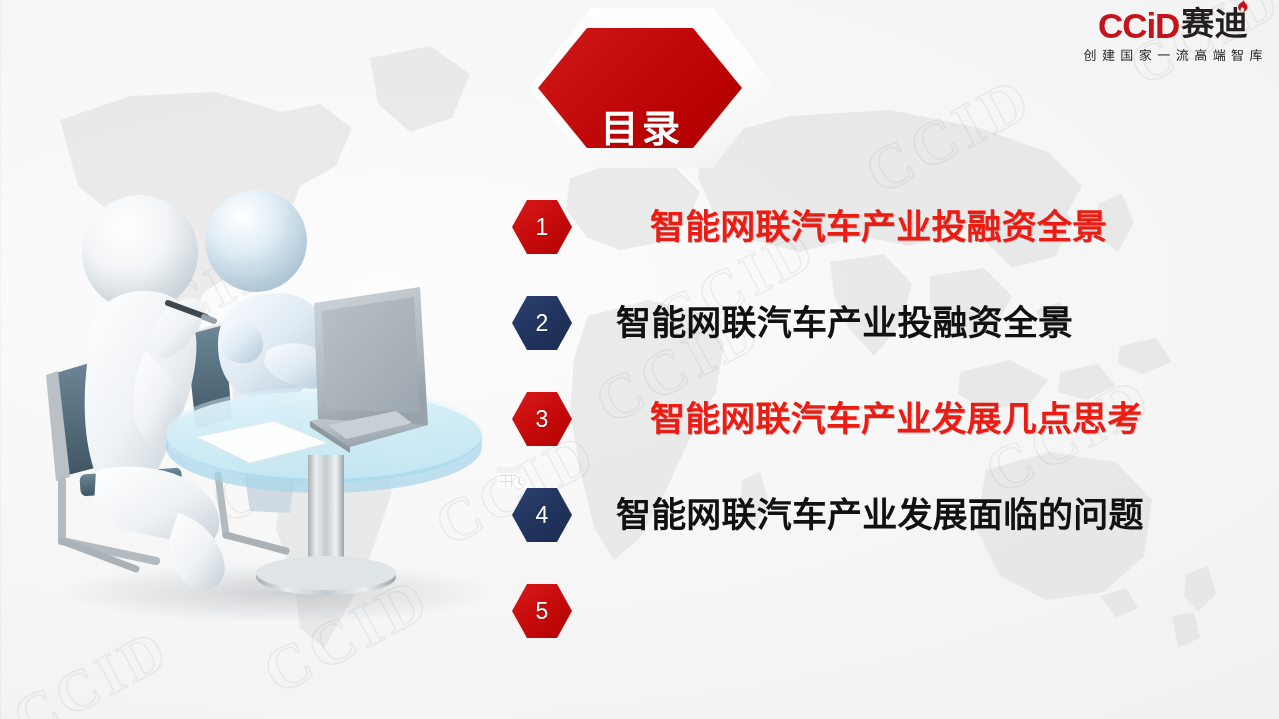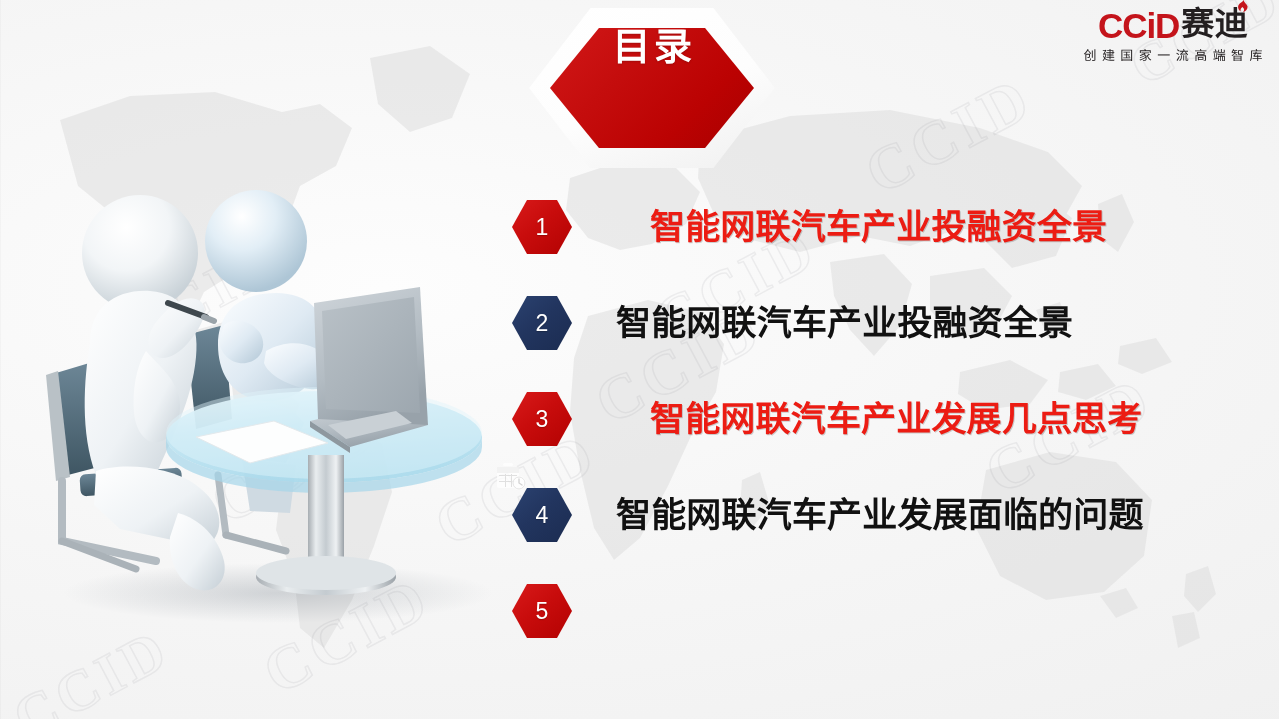--- a/index.html
+++ b/index.html
@@ -41,24 +41,24 @@
   .title-wrap{
     position:absolute;left:529px;top:8px;width:246px;height:160px;
   }
   .hex-outer{
     position:absolute;left:0;top:0;width:246px;height:160px;
     background:linear-gradient(160deg,#ffffff 0%,#fdfdfd 55%,#f0f0f0 100%);
     clip-path:polygon(25% 0%,75% 0%,100% 50%,75% 100%,25% 100%,0% 50%);
     filter:drop-shadow(2px 5px 6px rgba(110,110,115,.30));
   }
   .hex-inner{
-    position:absolute;left:21px;top:20px;width:204px;height:120px;
+    position:absolute;left:9px;top:20px;width:204px;height:120px;
     background:linear-gradient(135deg,#d21818 0%,#c50d0d 35%,#bb0202 70%,#a80000 100%);
     clip-path:polygon(24% 0%,76% 0%,100% 50%,76% 100%,24% 100%,0% 50%);
-    display:flex;align-items:flex-start;justify-content:center;
+    display:flex;align-items:flex-end;justify-content:center;
   }
   .hex-inner-title{
     color:#ffffff;font-size:38px;font-weight:700;letter-spacing:.09em;
     font-family:"Liberation Sans","DejaVu Sans",sans-serif;
     text-shadow:0 1px 2px rgba(0,0,0,.18);
     padding-left:4px;line-height:1;
   }
 
   
   .logo{

